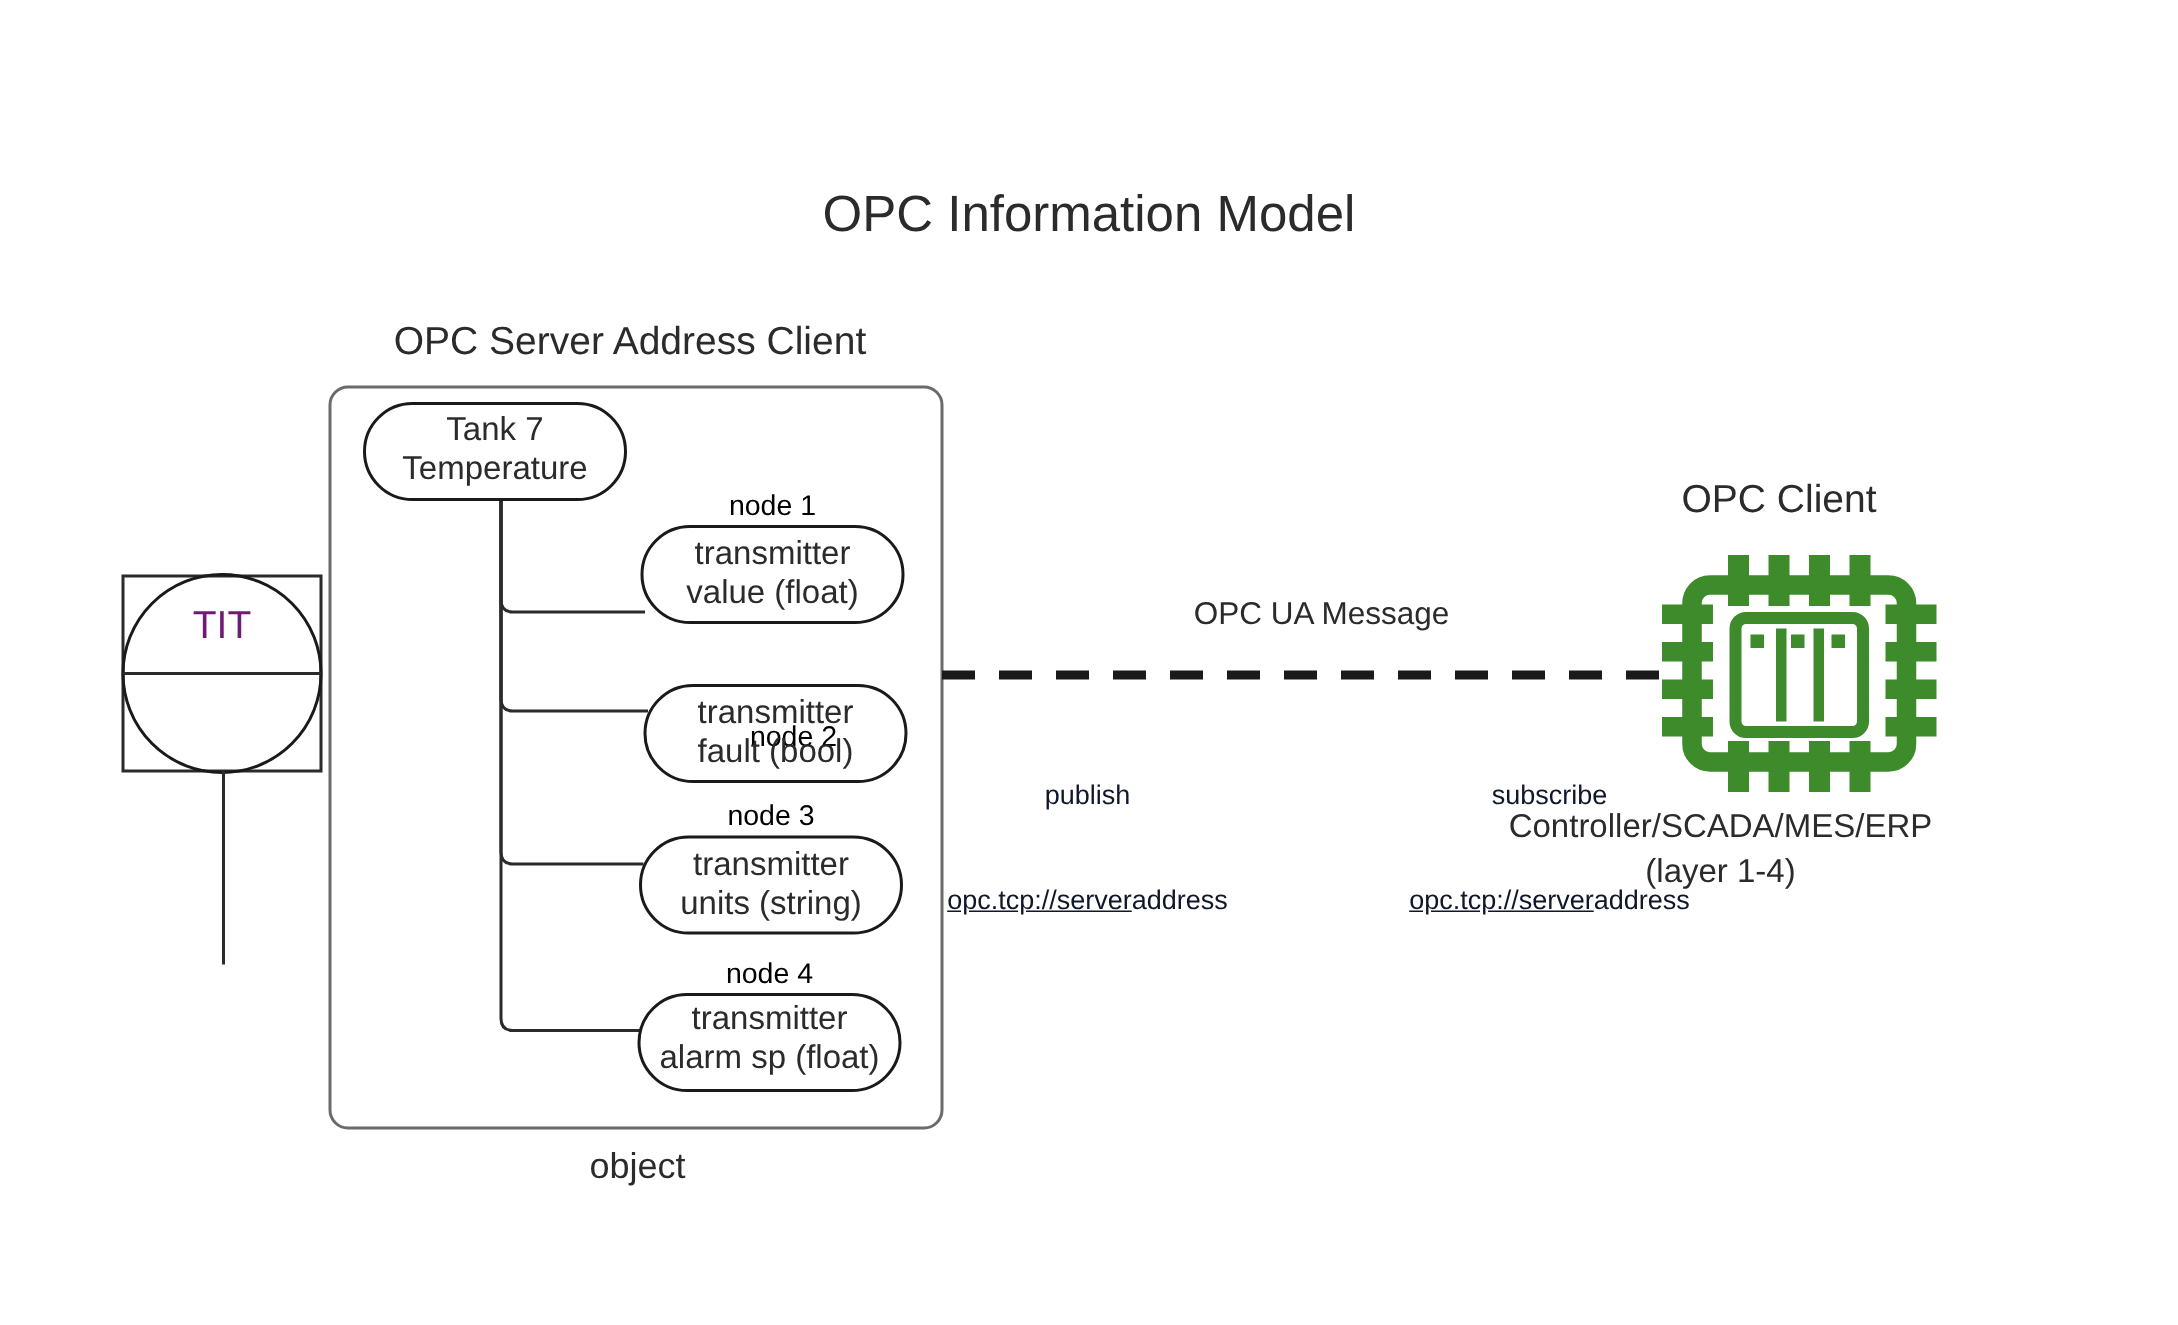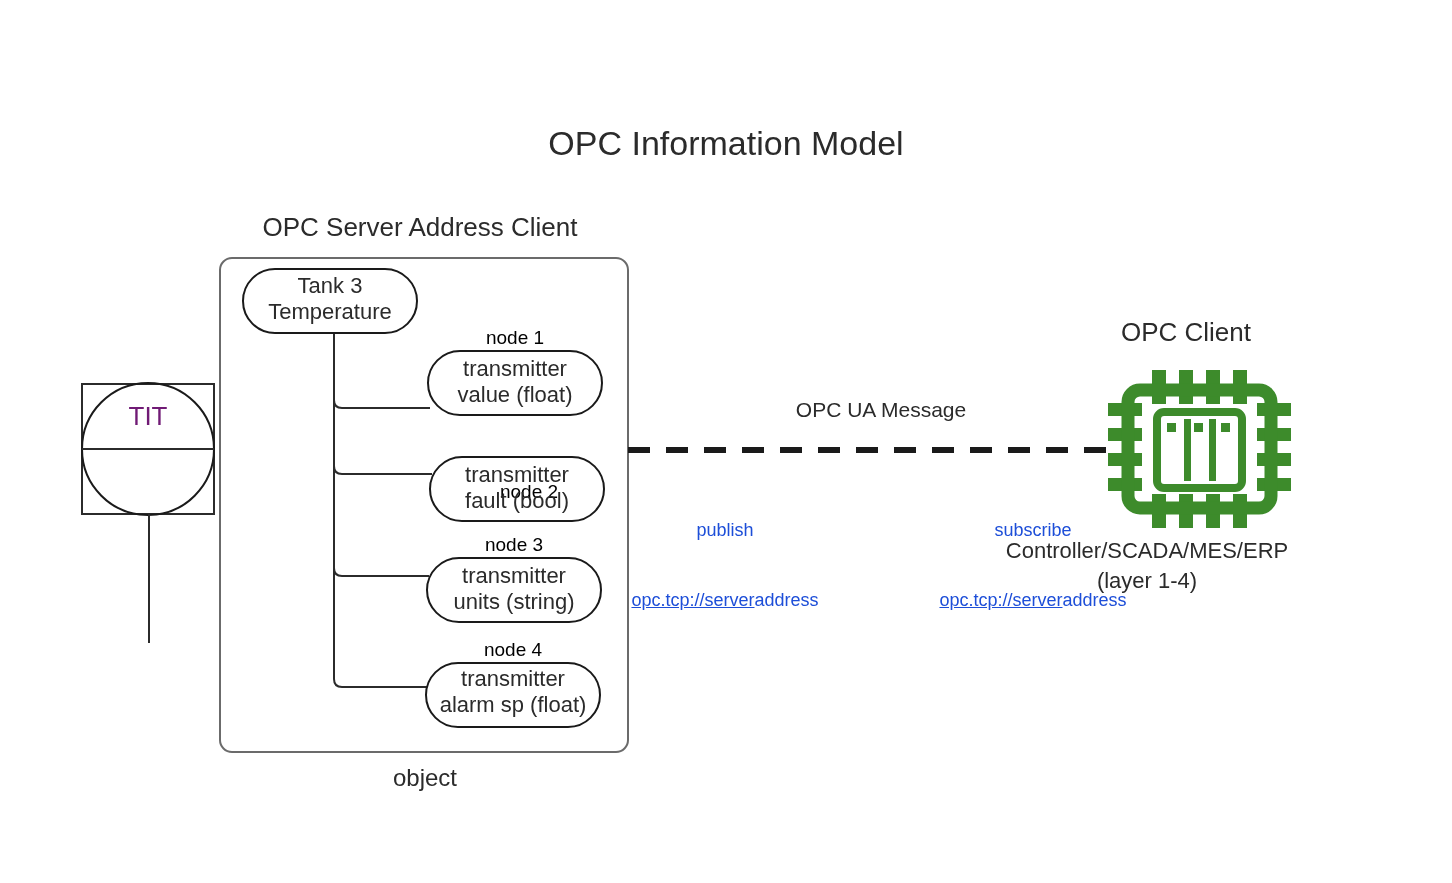--- a/index.html
+++ b/index.html
@@ -107,21 +107,21 @@
     left: 690px;
     top: 398px;
     width: 382px;
     font-size: 21px;
   }
   .endpoint {
     position: absolute;
     text-align: center;
     font-size: 18px;
     line-height: 1.3;
-    color: #1d4ed8;
+    color: #0f172a;
     white-space: pre;
   }
   #publish-block { left: 600px; top: 472px; width: 250px; }
   #subscribe-block { left: 910px; top: 472px; width: 246px; }
   .endpoint .verb { display: block; }
   .endpoint .uri { display: block; }
   .endpoint .uri .u { text-decoration: underline; }
 </style>
 </head>
 <body>
@@ -191,21 +191,21 @@
   </svg>
 
   <div class="txt" id="diagram-title">OPC Information Model</div>
 
   <div class="txt" id="server-heading">OPC Server Address Client</div>
 
   <div class="txt" id="object-caption">object</div>
 
   <div class="txt" id="tit-label">TIT</div>
 
-  <div class="txt node-text" id="root-node-text">Tank 3
+  <div class="txt node-text" id="root-node-text">Tank 7
 Temperature</div>
 
   <div class="txt node-caption" id="node-1-caption">node 1</div>
   <div class="txt node-text" id="node-1-text">transmitter
 value (float)</div>
 
   <div class="txt node-caption" id="node-2-caption">node 2</div>
   <div class="txt node-text" id="node-2-text">transmitter
 fault (bool)</div>
 

